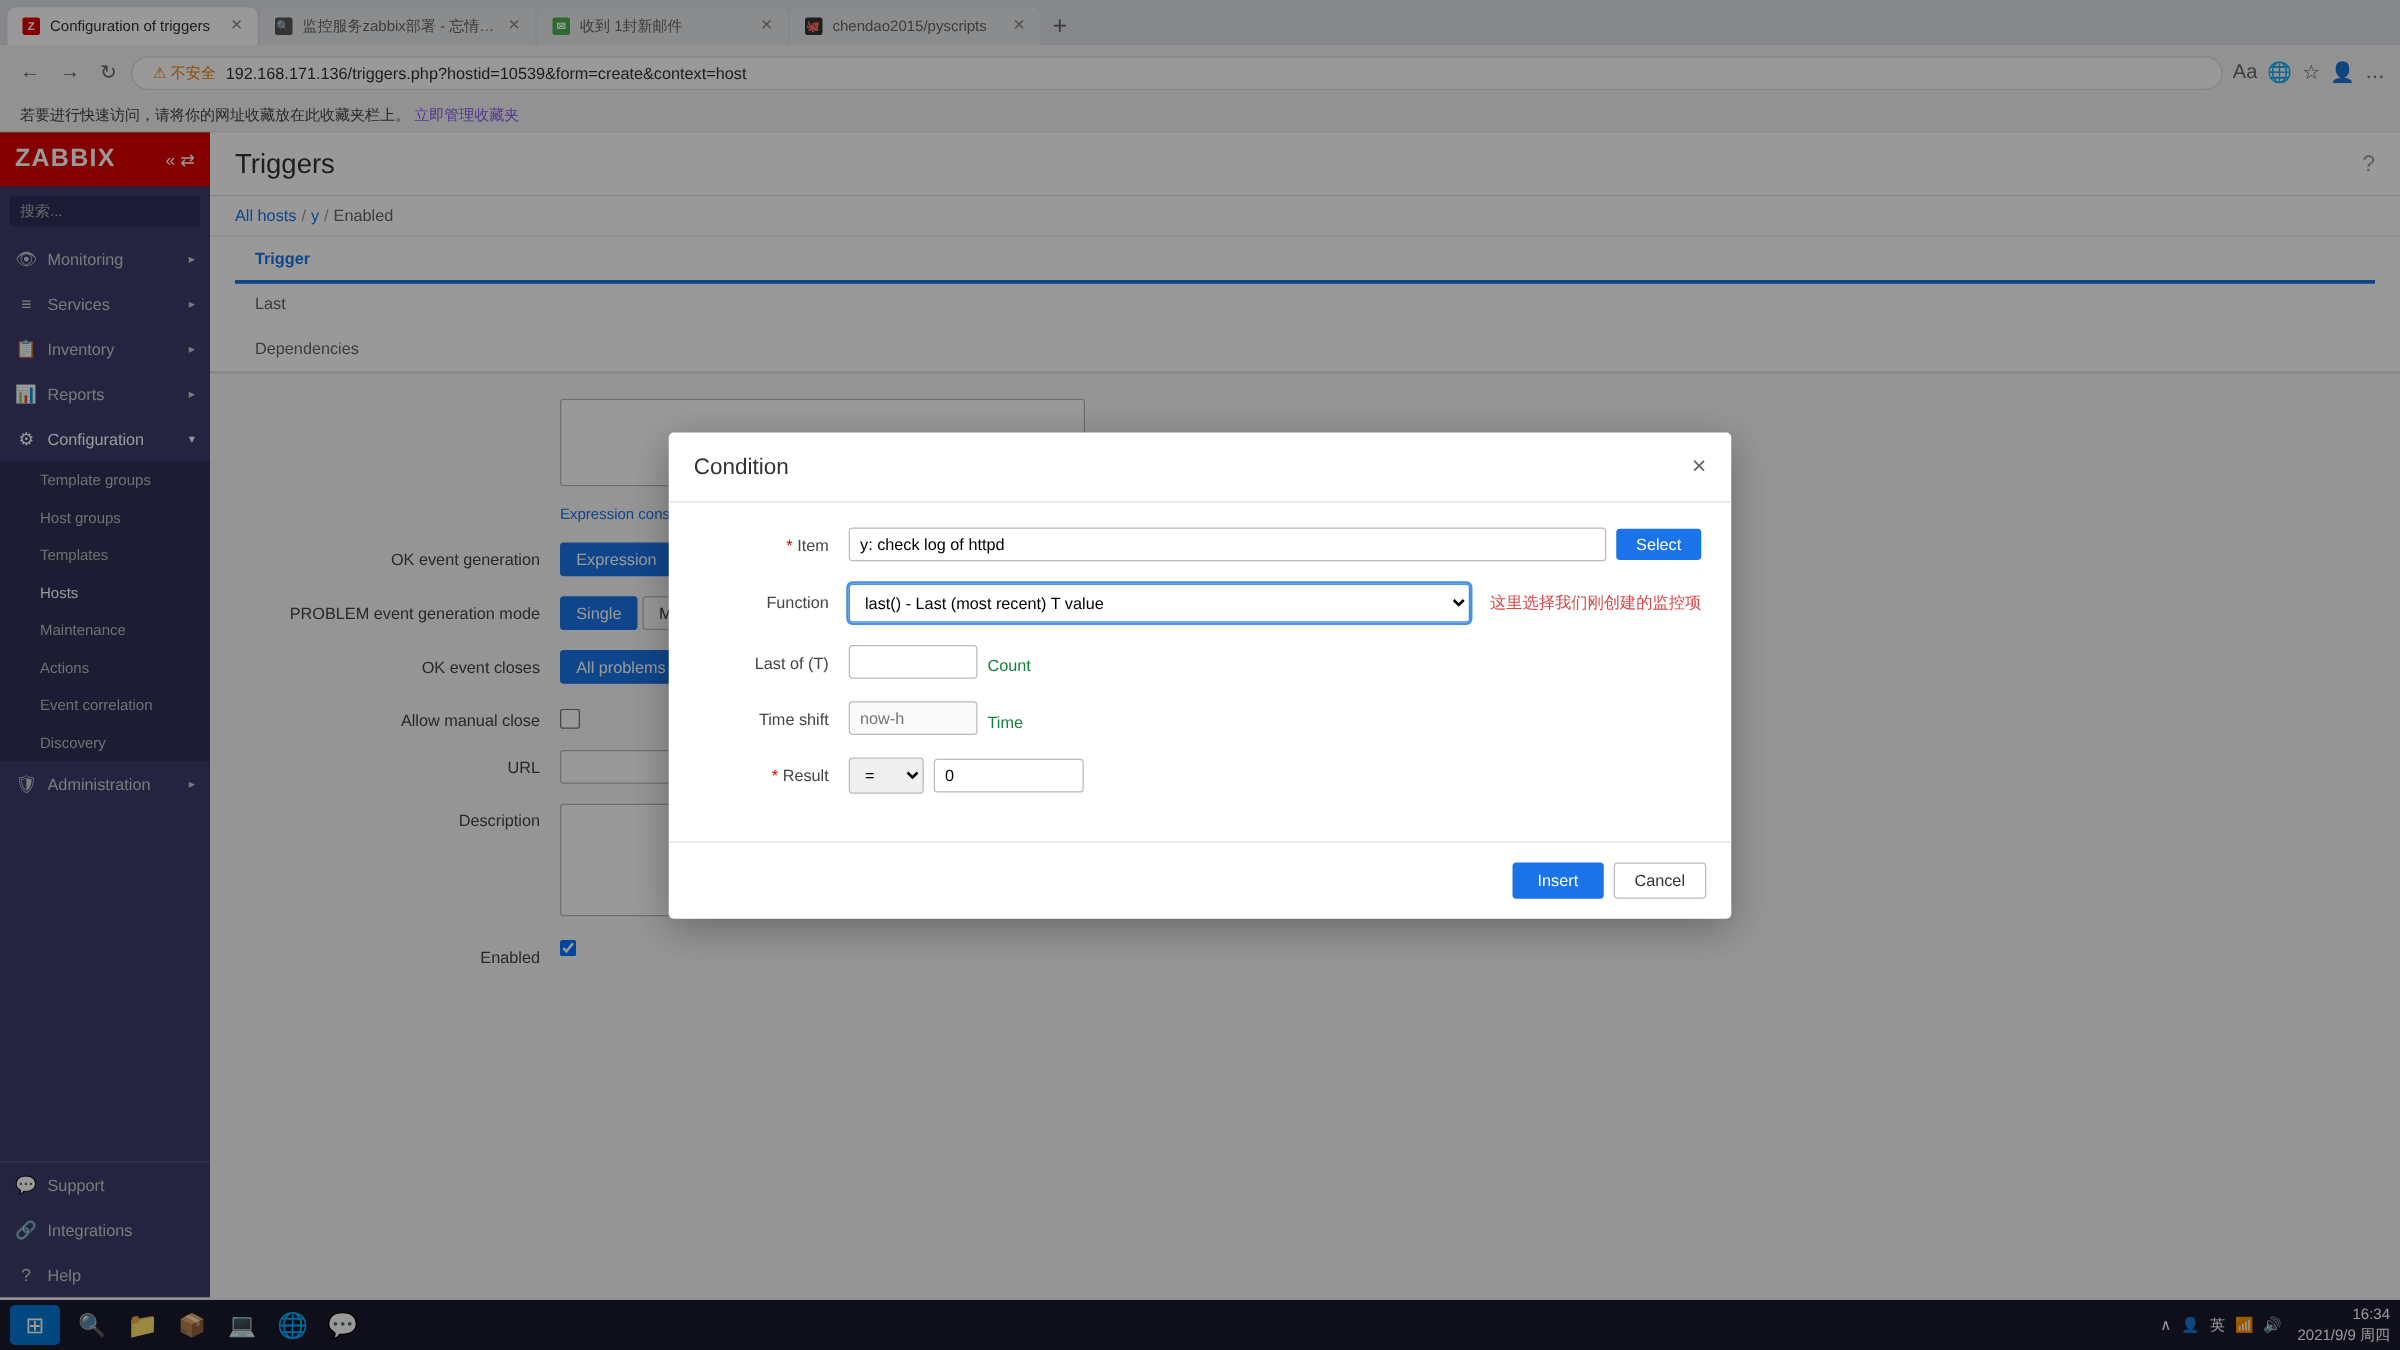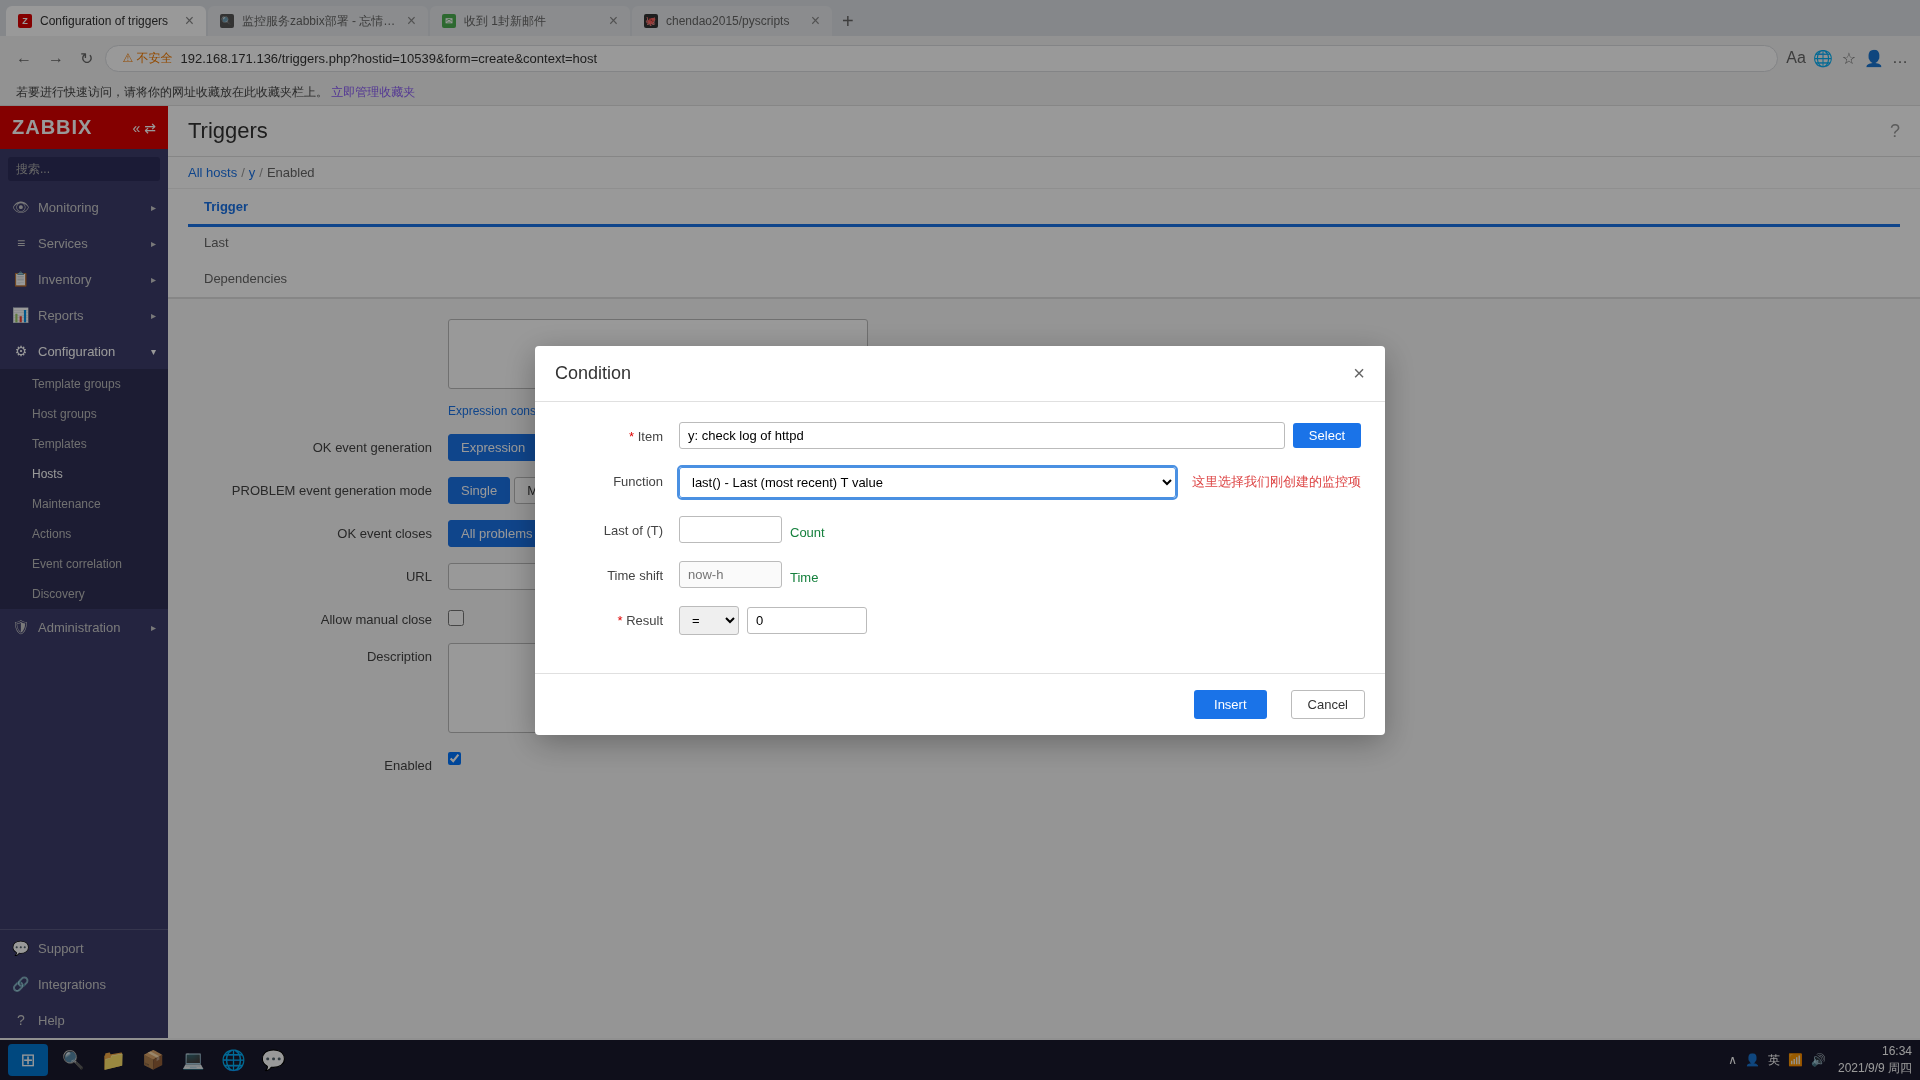--- a/index.html
+++ b/index.html
@@ -93,21 +93,21 @@
     .checkbox-field { display: flex; align-items: center; gap: 6px; padding-top: 4px; }
     .checkbox-field input { width: 16px; height: 16px; }
 
     
     .modal-overlay { position: fixed; top: 0; left: 0; right: 0; bottom: 0; background: rgba(0,0,0,0.4); z-index: 1000; display: flex; align-items: center; justify-content: center; }
     .modal { background: #fff; border-radius: 4px; box-shadow: 0 8px 32px rgba(0,0,0,0.3); width: 850px; max-width: 95%; }
     .modal-header { display: flex; align-items: center; justify-content: space-between; padding: 16px 20px; border-bottom: 1px solid #e0e0e0; }
     .modal-title { font-size: 18px; color: #333; font-weight: normal; }
     .modal-close { background: none; border: none; font-size: 20px; cursor: pointer; color: #666; }
     .modal-body { padding: 20px 24px; }
-    .modal-footer { padding: 16px 20px; border-top: 1px solid #e0e0e0; display: flex; justify-content: flex-end; gap: 24px; }
+    .modal-footer { padding: 16px 20px; border-top: 1px solid #e0e0e0; display: flex; justify-content: flex-end; gap: 8px; }
 
     .modal-row { display: flex; align-items: flex-start; margin-bottom: 18px; }
     .modal-label { width: 120px; text-align: right; padding-right: 16px; padding-top: 7px; color: #444; font-size: 13px; flex-shrink: 0; }
     .modal-label .req { color: #d00; }
     .modal-field { flex: 1; display: flex; align-items: center; gap: 8px; }
 
     .item-input { flex: 1; padding: 5px 8px; border: 1px solid #bbb; border-radius: 3px; font-size: 13px; background: #fff; }
     .select-btn { padding: 5px 16px; background: #1a73e8; color: #fff; border: none; border-radius: 3px; cursor: pointer; font-size: 13px; }
 
     .function-select { flex: 1; padding: 6px 8px; border: 1px solid #4a90e2; border-radius: 3px; font-size: 13px; background: #fff; outline: 2px solid #4a90e2; }
@@ -305,32 +305,32 @@
         <div class="form-label">OK event closes</div>
         <div class="form-field">
           <div class="btn-group">
             <button class="btn active-btn">All problems</button>
             <button class="btn outlined">All problems if tag values match</button>
           </div>
         </div>
       </div>
 
       <div class="form-row">
-        <div class="form-label">URL</div>
-        <div class="form-field">
-          <input type="text" class="form-input" value="" style="">
-        </div>
-      </div>
-
-      <div class="form-row">
         <div class="form-label">Allow manual close</div>
         <div class="form-field">
           <div class="checkbox-field">
             <input type="checkbox" style="">
           </div>
+        </div>
+      </div>
+
+      <div class="form-row">
+        <div class="form-label">URL</div>
+        <div class="form-field">
+          <input type="text" class="form-input" value="" style="">
         </div>
       </div>
 
       <div class="form-row">
         <div class="form-label">Description</div>
         <div class="form-field">
           <textarea class="form-textarea" style="height: 90px;"></textarea>
         </div>
       </div>
 

